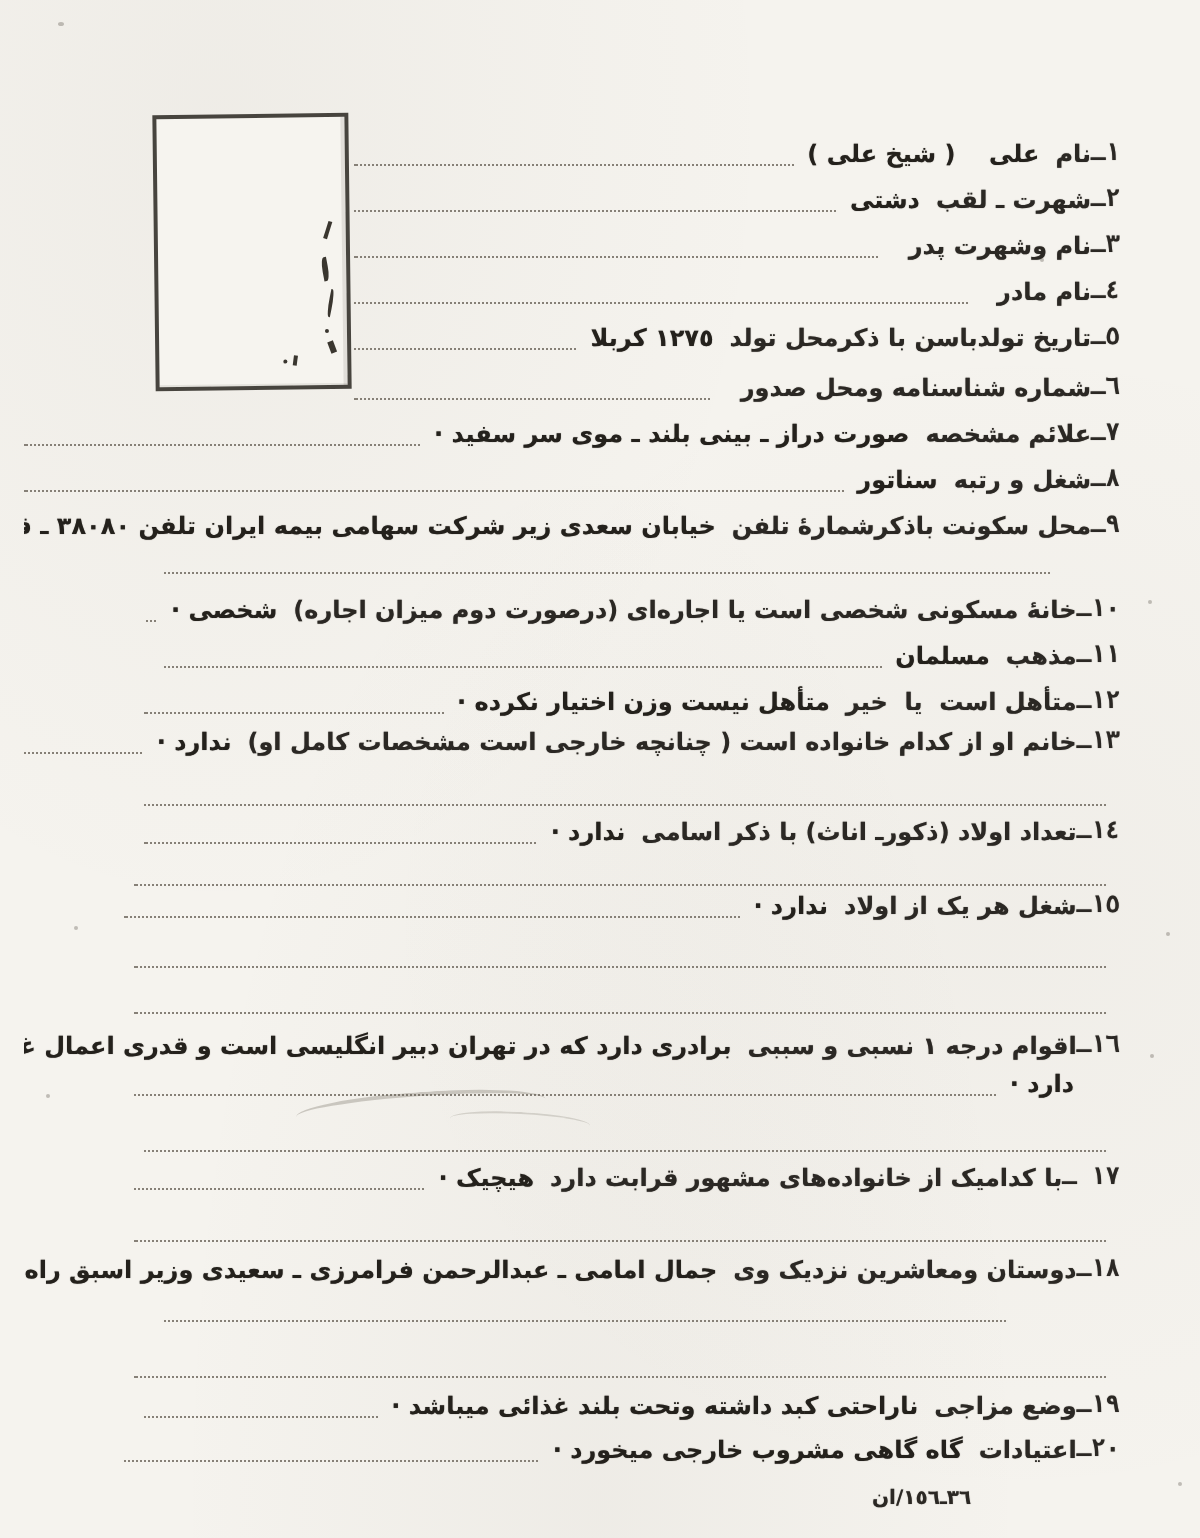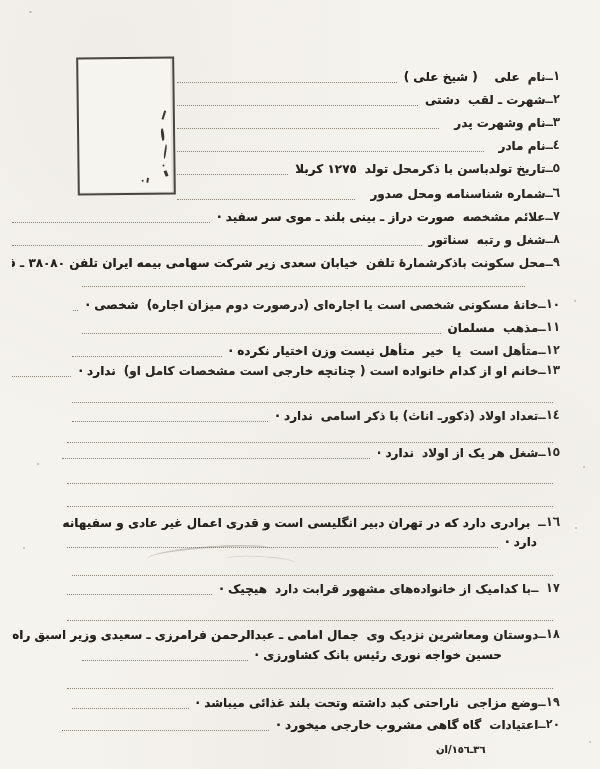--- a/index.html
+++ b/index.html
@@ -251,20 +251,21 @@
     <div class="row blank ml55" style="margin-top:2px">
       <span class="leader"></span>
     </div>
 
     <div class="row blank ml55">
       <span class="leader"></span>
     </div>
 
     <div class="row noleader" style="margin-top:-1px">
       <span class="t num">١٦ـ</span>
+      <span class="t lbl">اقوام درجه ١ نسبی و سببی</span>
       <span class="t val">برادری دارد که در تهران دبیر انگلیسی است و قدری اعمال غیر عادی و سفیهانه</span>
 
     </div>
 
     <div class="row ml55" style="margin-top:-4px;margin-right:15px">
       <span class="t val">دارد ·</span>
       <span class="leader"></span>
     </div>
 
     <div class="row blank ml60" style="margin-top:5px">
@@ -283,21 +284,20 @@
     </div>
 
     <div class="row noleader" style="margin-top:-3px">
       <span class="t num">١٨ـ</span>
       <span class="t lbl">دوستان ومعاشرین نزدیک وی</span>
       <span class="t val">جمال امامی ـ عبدالرحمن فرامرزی ـ سعیدی وزیر اسبق راه ـ داود پیرنیا</span>
 
     </div>
 
     <div class="row ml70" style="margin-top:-3px;margin-right:50px">
-      <span class="t val">حسین خواجه نوری رئیس بانک کشاورزی ·</span>
       <span class="leader"></span>
     </div>
 
     <div class="row blank ml55" style="margin-top:5px">
       <span class="leader"></span>
     </div>
 
     <div class="row ml60" style="margin-top:-3px">
       <span class="t num">١٩ـ</span>
       <span class="t lbl">وضع مزاجی</span>

